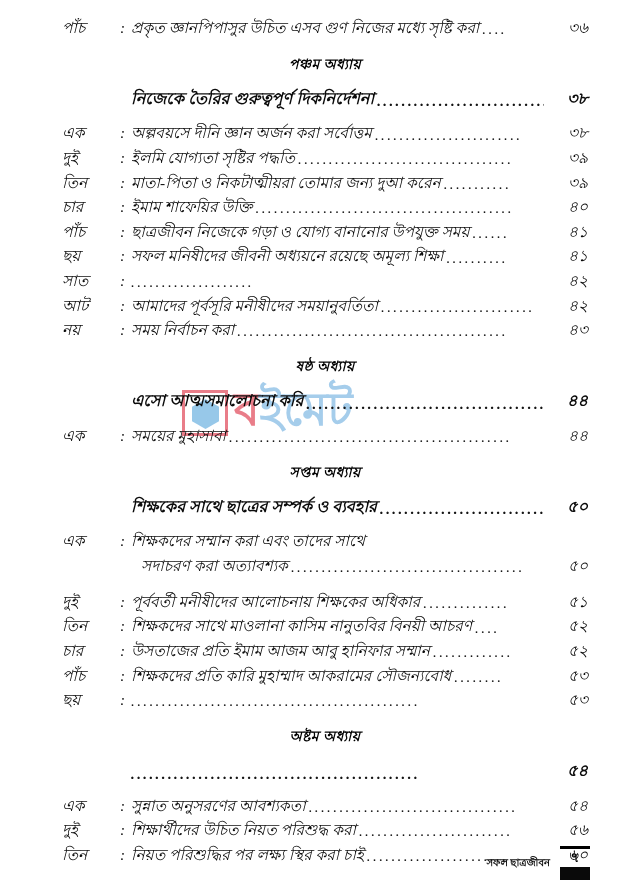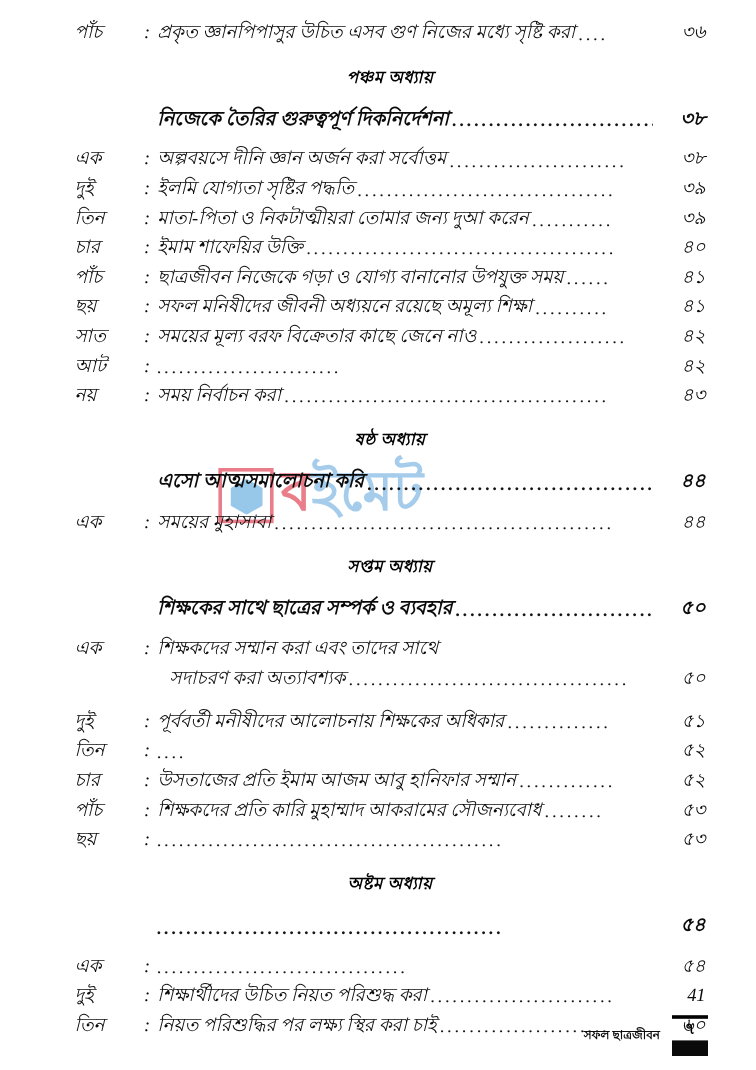--- a/index.html
+++ b/index.html
@@ -289,29 +289,29 @@
         <span class="title-wrap">
           <span class="title">সফল মনিষীদের জীবনী অধ্যয়নে রয়েছে অমূল্য শিক্ষা</span>
           <span class="dots">..........</span>
         </span>
         <span class="pageno">৪১</span>
       </div>
       <div class="toc-row">
         <span class="num">সাত</span>
         <span class="colon">:</span>
         <span class="title-wrap">
-          <span class="title">সময়ের মূল্য বরফ বিক্রেতার কাছে জেনে নাও</span>
           <span class="dots">....................</span>
         </span>
         <span class="pageno">৪২</span>
       </div>
       <div class="toc-row">
         <span class="num">আট</span>
         <span class="colon">:</span>
         <span class="title-wrap">
+          <span class="title">আমাদের পূর্বসূরি মনীষীদের সময়ানুবর্তিতা</span>
           <span class="dots">.........................</span>
         </span>
         <span class="pageno">৪২</span>
       </div>
       <div class="toc-row">
         <span class="num">নয়</span>
         <span class="colon">:</span>
         <span class="title-wrap">
           <span class="title">সময় নির্বাচন করা</span>
           <span class="dots">............................................</span>
@@ -371,20 +371,21 @@
         <span class="title-wrap">
           <span class="title">পূর্ববর্তী মনীষীদের আলোচনায় শিক্ষকের অধিকার</span>
           <span class="dots">..............</span>
         </span>
         <span class="pageno">৫১</span>
       </div>
       <div class="toc-row">
         <span class="num">তিন</span>
         <span class="colon">:</span>
         <span class="title-wrap">
+          <span class="title">শিক্ষকদের সাথে মাওলানা কাসিম নানুতবির বিনয়ী আচরণ</span>
           <span class="dots">....</span>
         </span>
         <span class="pageno">৫২</span>
       </div>
       <div class="toc-row">
         <span class="num">চার</span>
         <span class="colon">:</span>
         <span class="title-wrap">
           <span class="title">উসতাজের প্রতি ইমাম আজম আবু হানিফার সম্মান</span>
           <span class="dots">.............</span>
@@ -415,32 +416,33 @@
         <span class="title-wrap">
           <span class="dots">...............................................</span>
         </span>
         <span class="pageno">৫৪</span>
       </div>
       <div class="gap-sm"></div>
       <div class="toc-row">
         <span class="num">এক</span>
         <span class="colon">:</span>
         <span class="title-wrap">
+          <span class="title">সুন্নাত অনুসরণের আবশ্যকতা</span>
           <span class="dots">..................................</span>
         </span>
         <span class="pageno">৫৪</span>
       </div>
       <div class="toc-row">
         <span class="num">দুই</span>
         <span class="colon">:</span>
         <span class="title-wrap">
           <span class="title">শিক্ষার্থীদের উচিত নিয়ত পরিশুদ্ধ করা</span>
           <span class="dots">.........................</span>
         </span>
-        <span class="pageno">41</span>
+        <span class="pageno">৫৬</span>
       </div>
       <div class="toc-row">
         <span class="num">তিন</span>
         <span class="colon">:</span>
         <span class="title-wrap">
           <span class="title">নিয়ত পরিশুদ্ধির পর লক্ষ্য স্থির করা চাই</span>
           <span class="dots">.......................</span>
         </span>
         <span class="pageno">৬০</span>
       </div>

